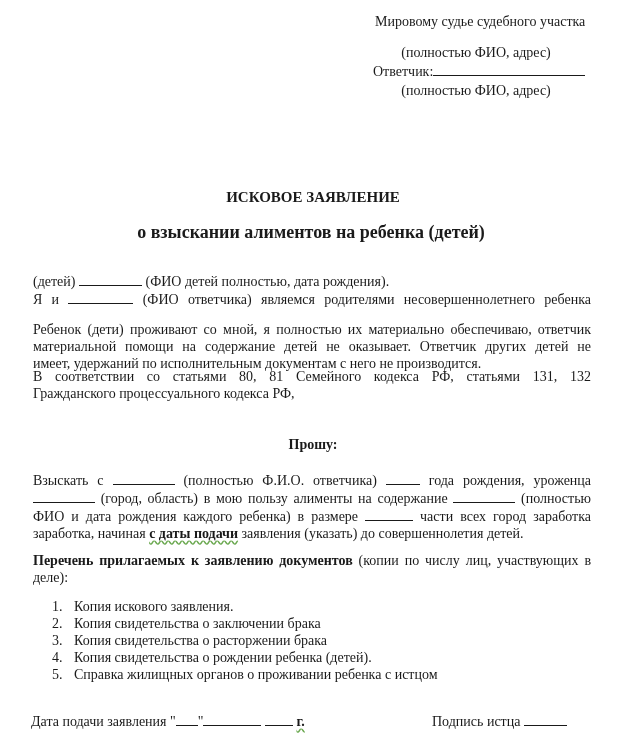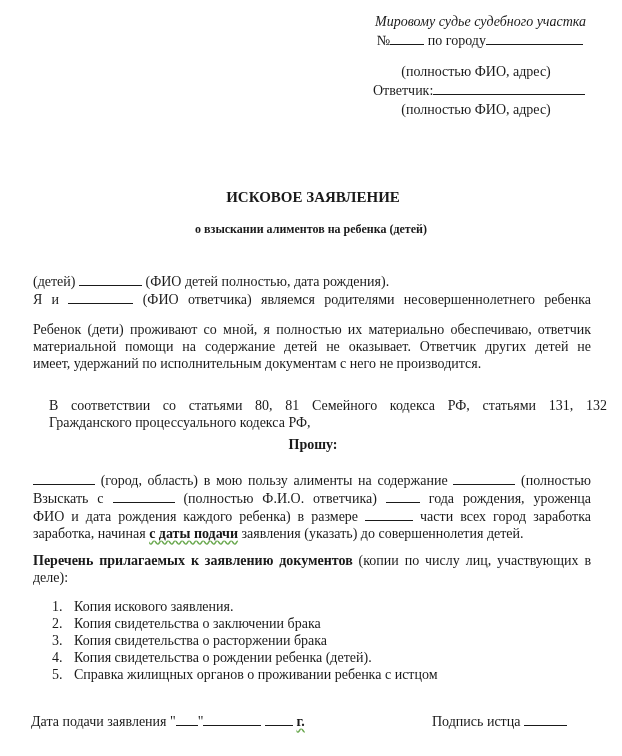--- a/index.html
+++ b/index.html
@@ -22,77 +22,73 @@
     .list { left: 52px; top: 598px; font-size: 14px; line-height: 17px; }
     .list-item { white-space: nowrap; }
     .list-item .num { display: inline-block; width: 22px; }
     .wavy { text-decoration: underline wavy #6aa84f; text-underline-offset: 2px; font-weight: bold; }
     .footer { top: 712px; font-size: 14px; white-space: nowrap; }
   </style>
 </head>
 <body>
 
 <div class="abs header-block">
-  <div class="hdr-line" style="padding-left:15px;font-style:italic;">
+  <div class="hdr-line" style="padding-left:15px;">
     <span>Мировому судье судебного участка</span>
-  </div>
-  <div class="hdr-line" style="padding-left:17px;">
-    <span>№</span><span class="u" style="width:34px;"></span>
-    <span>по городу</span><span class="u" style="width:97px;"></span>
   </div>
   <div style="height:12px;"></div>
   <div class="hdr-line right">(полностью ФИО, адрес)</div>
   <div class="hdr-line" style="padding-left:13px;">
     <span>Ответчик:</span><span class="u" style="width:152px;"></span>
   </div>
   <div class="hdr-line right">(полностью ФИО, адрес)</div>
 </div>
 
 <div class="abs title" style="top:189px; font-size:15px; padding-left:2px;">ИСКОВОЕ ЗАЯВЛЕНИЕ</div>
-<div class="abs title" style="top:222px; font-size:12px;">о взыскании алиментов на ребенка (детей)</div>
+<div class="abs title" style="top:222px; font-size:18px;">о взыскании алиментов на ребенка (детей)</div>
 
 <div class="abs para" style="top:272px;">
   <span class="line last">
     <span>(детей)</span>
     <span class="u" style="width:63px;"></span>
     <span>(ФИО детей полностью, дата рождения).</span>
   </span>
   <span class="line">
     <span>Я и</span>
     <span class="u" style="width:65px;"></span>
     <span>(ФИО ответчика) являемся родителями несовершеннолетнего ребенка</span>
   </span>
 </div>
 
 <div class="abs para" style="top:321px;">
   <span class="line">Ребенок (дети) проживают со мной, я полностью их материально обеспечиваю, ответчик</span>
   <span class="line">материальной помощи на содержание детей не оказывает. Ответчик других детей не</span>
   <span class="line last">имеет, удержаний по исполнительным документам с него не производится.</span>
 </div>
 
-<div class="abs para" style="top:397px;margin-left:16px;">
+<div class="abs para" style="top:368px;">
   <span class="line">В соответствии со статьями 80, 81 Семейного кодекса РФ, статьями 131, 132</span>
   <span class="line last">Гражданского процессуального кодекса РФ,</span>
 </div>
 
 <div class="abs title" style="top:437px; font-size:14px; padding-left:2px;">Прошу:</div>
 
 <div class="abs para" style="top:471px;">
   <span class="line">
-    <span class="u" style="width:62px;"></span>
-    <span>(город, область) в мою пользу алименты на содержание</span>
-    <span class="u" style="width:62px;"></span>
-    <span>(полностью</span>
-  </span>
-  <span class="line">
     <span>Взыскать с</span>
     <span class="u" style="width:62px;"></span>
     <span>(полностью Ф.И.О. ответчика)</span>
     <span class="u" style="width:34px;"></span>
     <span>года рождения, уроженца</span>
+  </span>
+  <span class="line">
+    <span class="u" style="width:62px;"></span>
+    <span>(город, область) в мою пользу алименты на содержание</span>
+    <span class="u" style="width:62px;"></span>
+    <span>(полностью</span>
   </span>
   <span class="line">
     <span>ФИО и дата рождения каждого ребенка) в размере</span>
     <span class="u" style="width:48px;"></span>
     <span>части всех город заработка</span>
   </span>
   <span class="line last">
     <span>заработка, начиная</span>
     <span class="wavy">с даты подачи</span>
     <span>заявления (указать) до совершеннолетия детей.</span>

